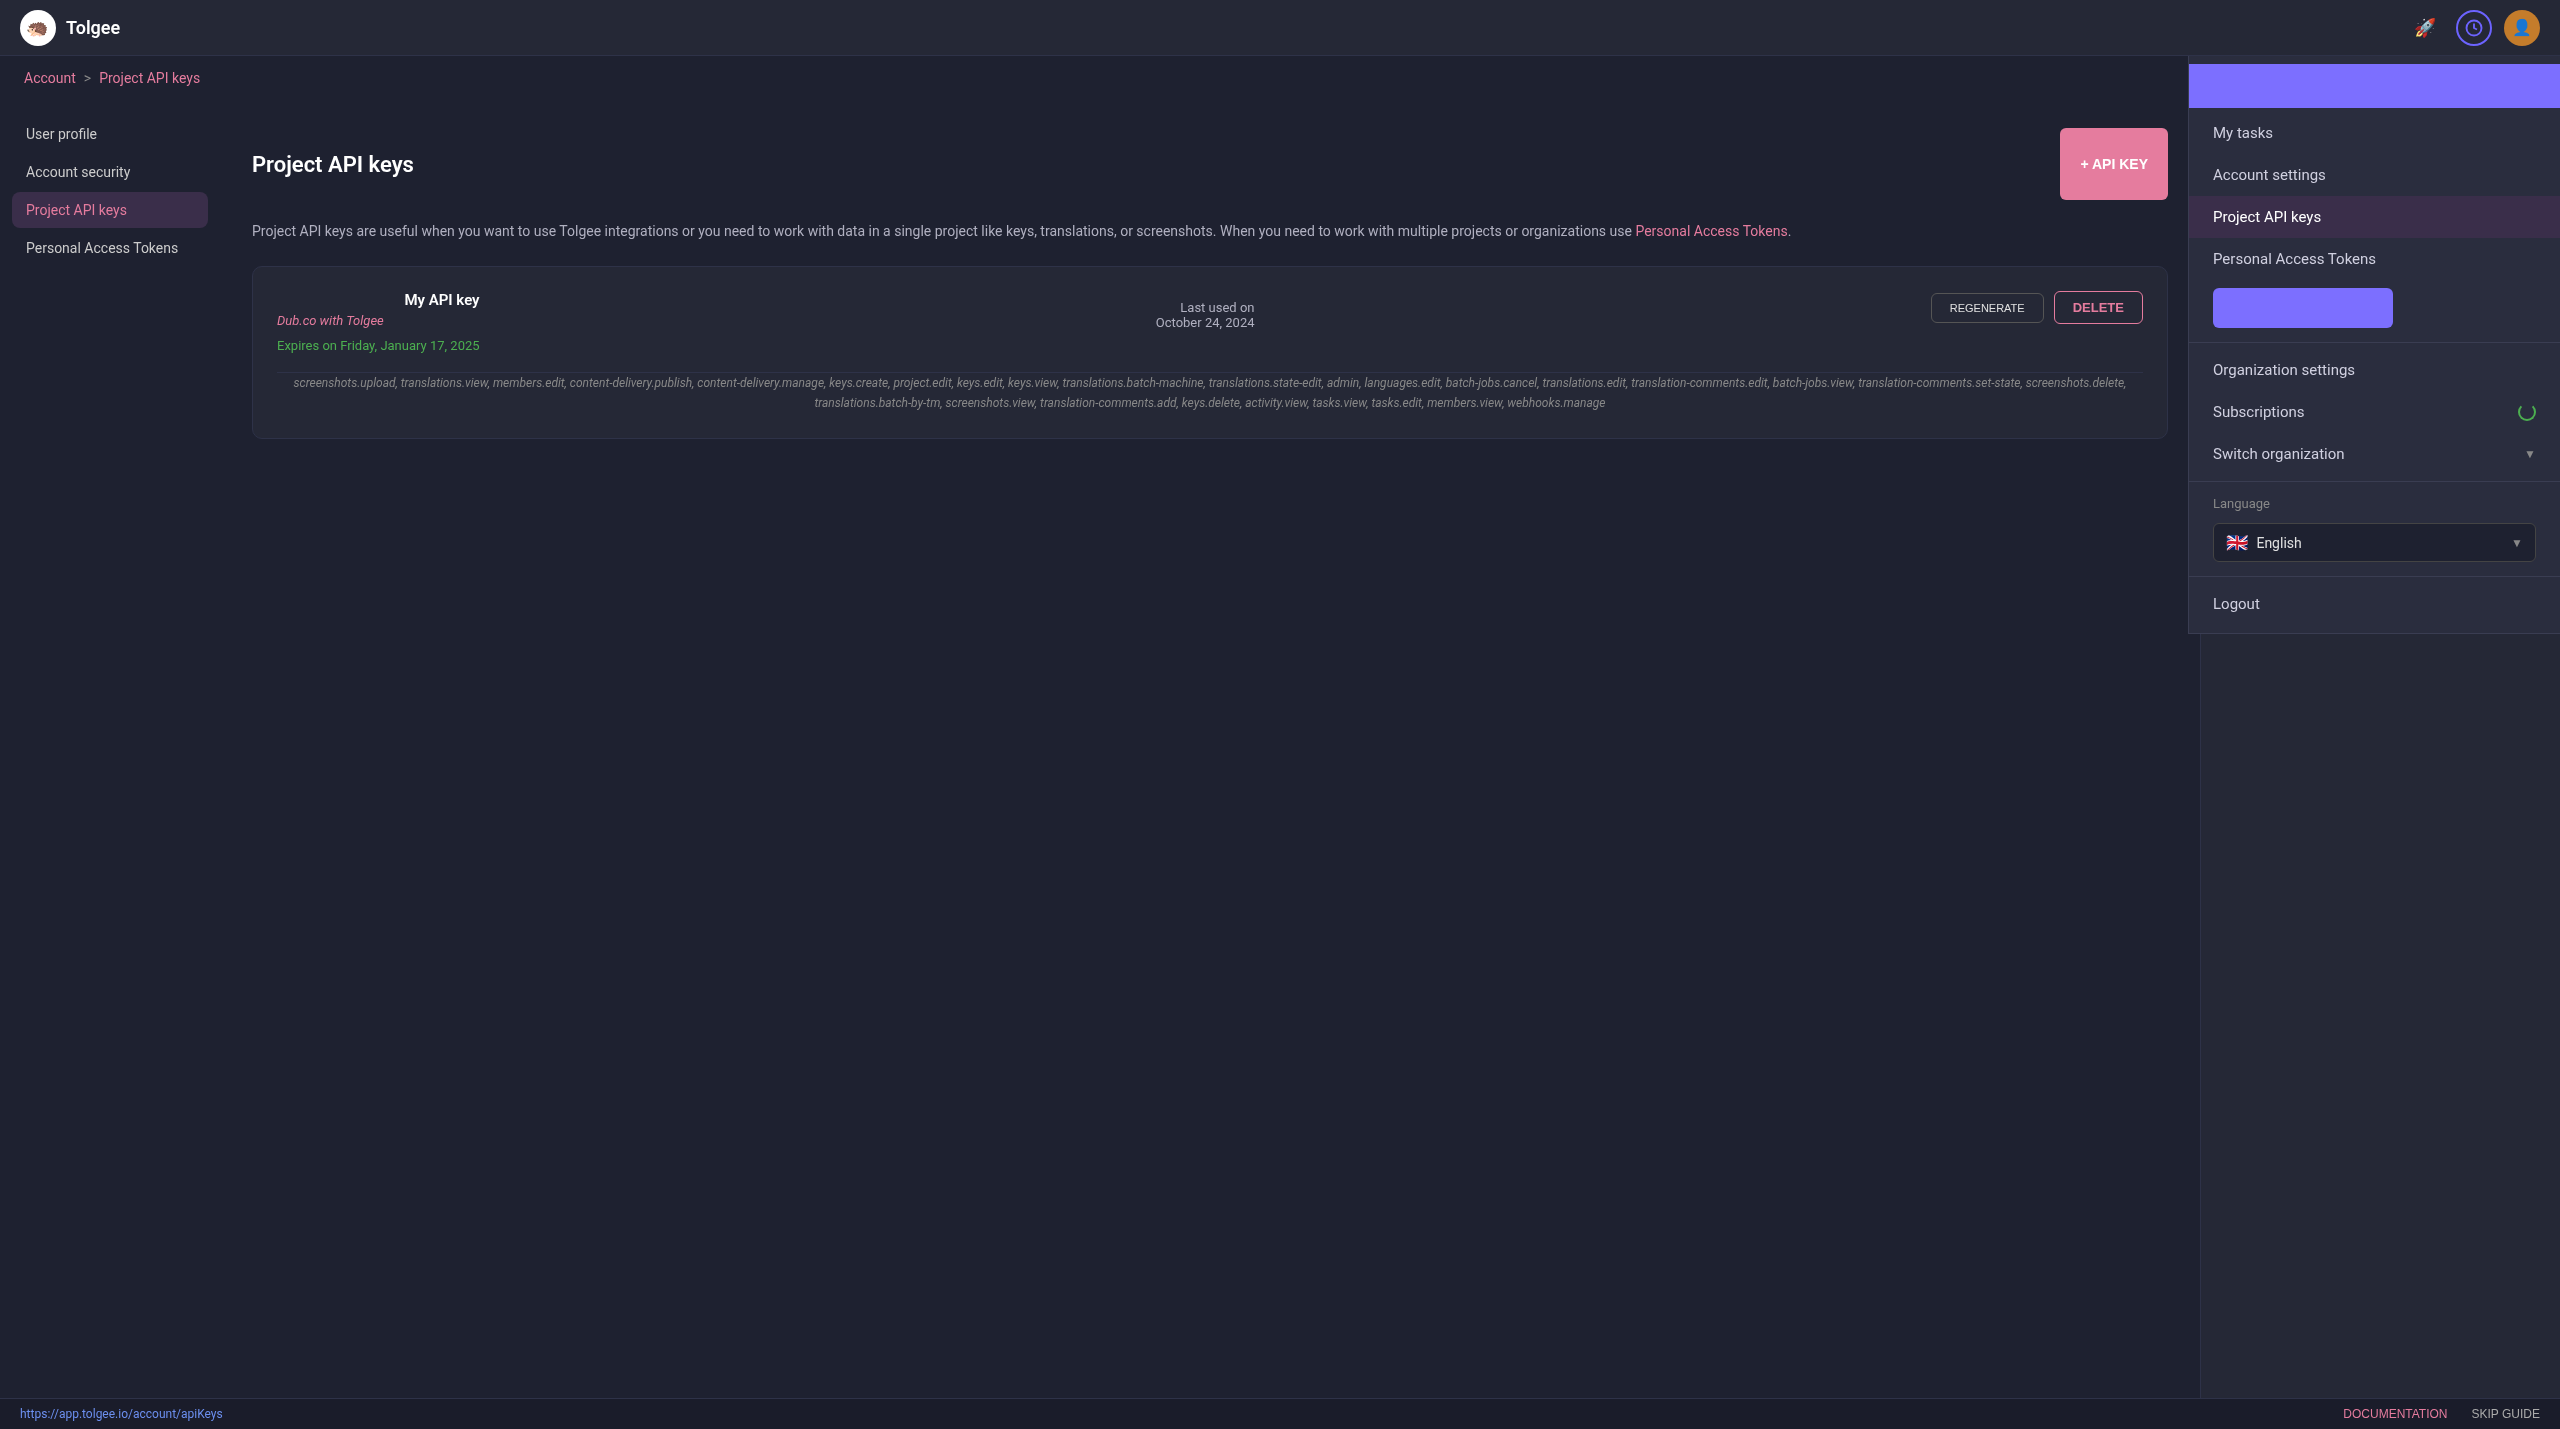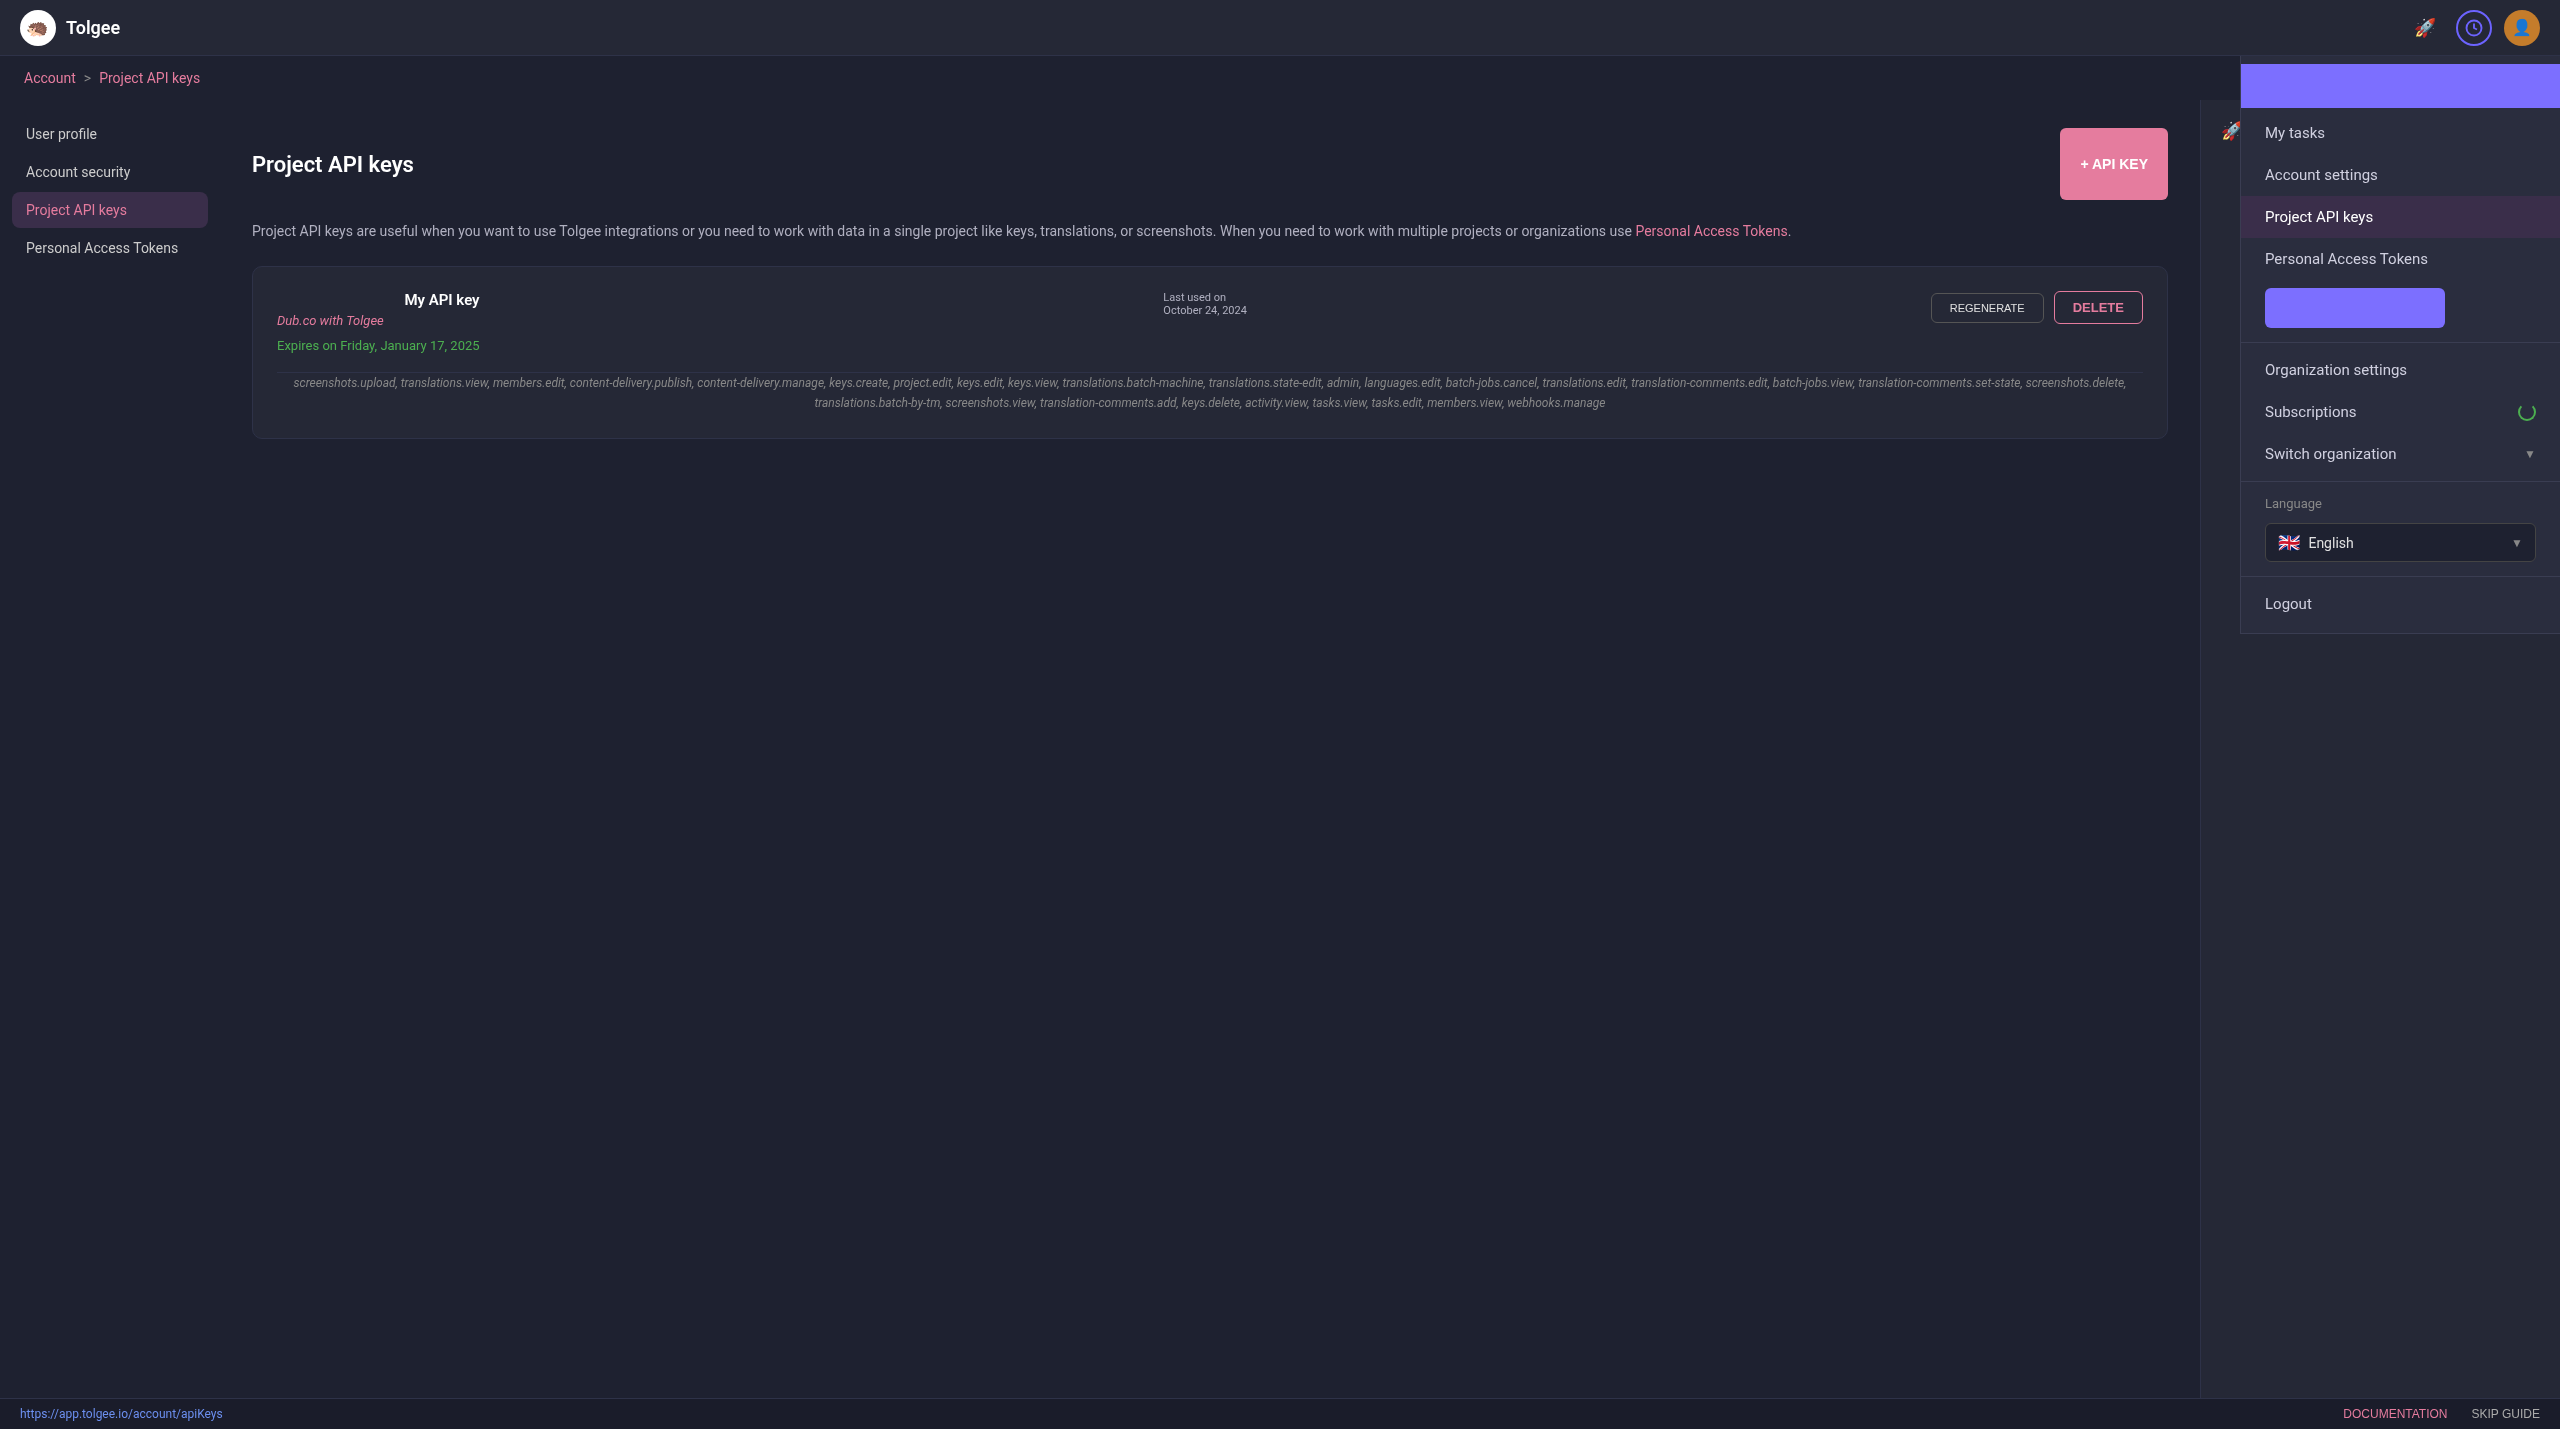--- a/index.html
+++ b/index.html
@@ -248,21 +248,21 @@
       display: flex;
       align-items: center;
       gap: 8px;
     }
 
     
     .dropdown-overlay {
       position: fixed;
       top: 56px;
       right: 0;
-      width: 320px;
+      width: 372px;
       background: #2a2d3e;
       border-left: 1px solid #3a3d52;
       border-bottom: 1px solid #3a3d52;
       z-index: 100;
       padding: 8px 0;
     }
     .dropdown-top-highlight {
       background: #7c6fff;
       height: 44px;
       margin: 0 0 4px 0;
@@ -465,21 +465,21 @@
         <span>Personal Access Tokens</span></a><span>.</span>
     </p>
 
     <div class="api-card">
       <div class="api-card-top">
         <div>
           <div class="api-key-name">My API key</div>
           <div class="api-key-sub">Dub.co with Tolgee</div>
           <div class="api-expires">Expires on Friday, January 17, 2025</div>
         </div>
-        <div style="text-align:left; color:#b0b0c0; font-size:11px; margin: 0 32px;">
+        <div style="text-align:right; color:#b0b0c0; font-size:13px; margin: 9px 32px;">
           <div>Last used on</div>
           <div>October 24, 2024</div>
         </div>
         <div class="api-card-actions">
           <button class="btn-regenerate">REGENERATE</button>
           <button class="btn-delete">DELETE</button>
         </div>
       </div>
       <div class="api-scopes">screenshots.upload, translations.view, members.edit, content-delivery.publish, content-delivery.manage, keys.create, project.edit, keys.edit, keys.view, translations.batch-machine, translations.state-edit, admin, languages.edit, batch-jobs.cancel, translations.edit, translation-comments.edit, batch-jobs.view, translation-comments.set-state, screenshots.delete, translations.batch-by-tm, screenshots.view, translation-comments.add, keys.delete, activity.view, tasks.view, tasks.edit, members.view, webhooks.manage</div>
     </div>

